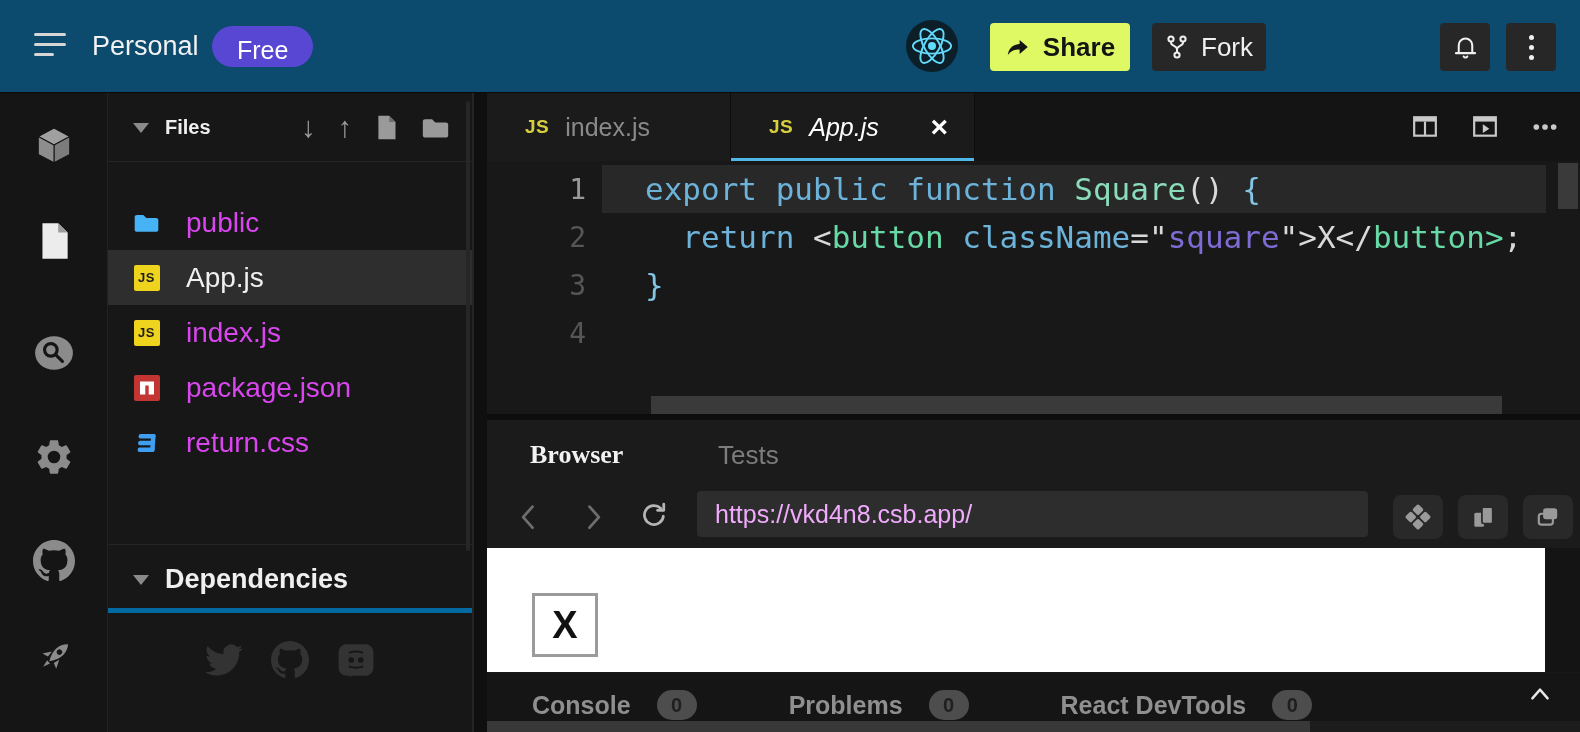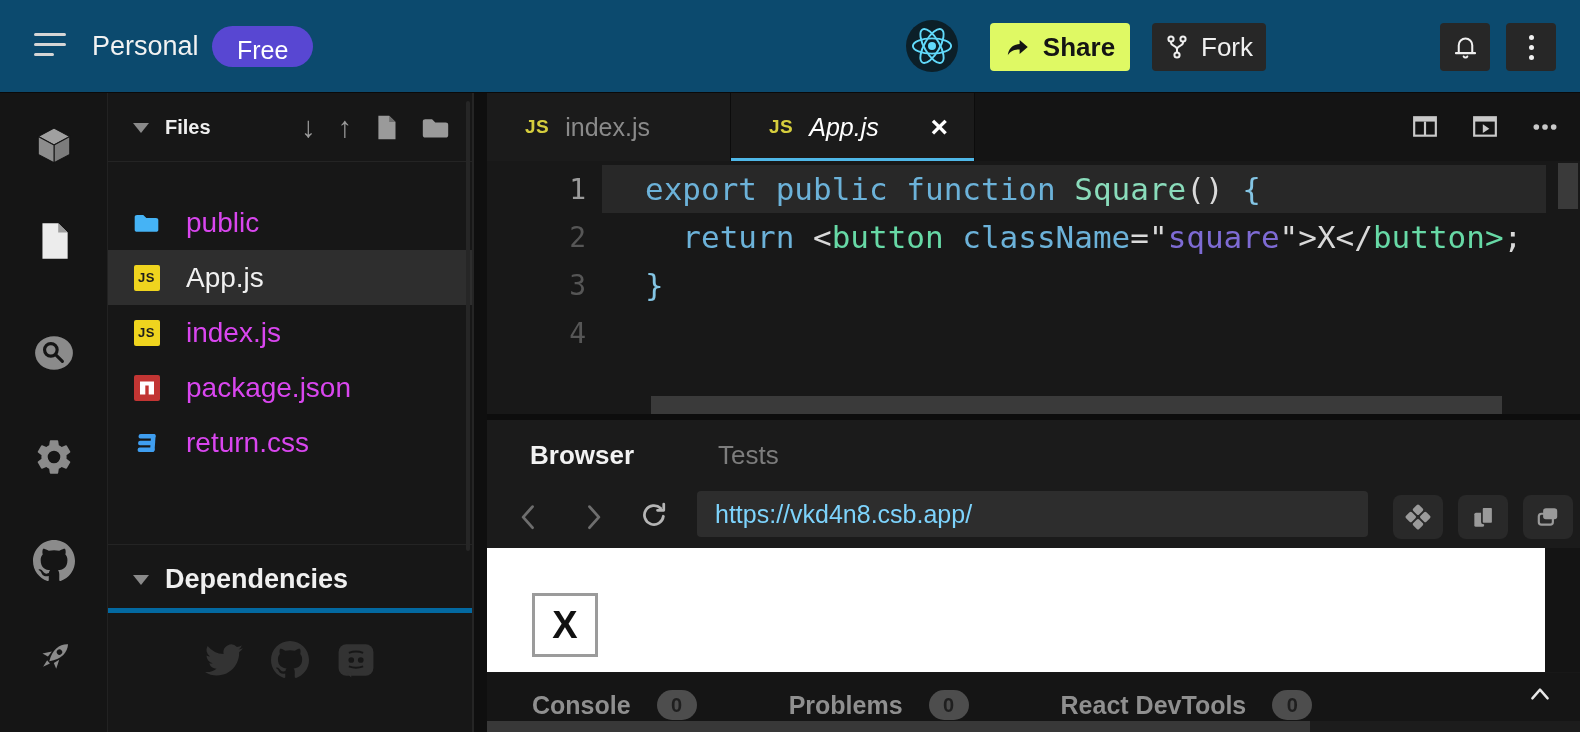--- a/index.html
+++ b/index.html
@@ -84,26 +84,26 @@
   .code-text { flex:1; height:48px; line-height:48px; font-size:31px; white-space:pre; padding-left:43px; }
   .code-line.active .code-text { background:#282828; }
   .tok-keyword { color:#6cb2d9; } .tok-function { color:#8adcbb; } .tok-tag { color:#67d9a6; }
   .tok-attr { color:#6cb2d9;text-align:right; } .tok-string { color:#7e6bd4; } .tok-plain { color:#d9d9d9; } .tok-brace { color:#84c5e4; }
   #h-scrollbar { position:absolute; left:164px; top:303px; width:851px; height:18px; background:#3a3a3a; }
   #v-scrollbar { position:absolute; left:1071px; top:70px; width:20px; height:46px; background:#3a3a3a; }
   #editor-divider { position:absolute; left:0; top:321px; width:100%; height:6px; background:#0d0d0d; }
 
   
   #browser-pane { position:absolute; left:0; top:327px; width:100%; height:128px; background:#1b1b1b; }
-  #browser-tab { position:absolute; left:43px; top:0; height:70px; line-height:70px; font-size:26px; font-weight:700; color:#f2f2f2; cursor:pointer; }
+  #browser-tab { position:absolute; left:43px; top:0; height:70px; line-height:70px; font-size:26px; font-weight:700; color:#f2f2f2; cursor:pointer;font-family:Liberation Serif, serif; }
   #tests-tab { position:absolute; left:231px; top:0; height:70px; line-height:70px; font-size:26px; color:#7d7d7d; cursor:pointer; }
   .nav-icon { position:absolute; width:28px; height:28px; top:82px; cursor:pointer; }
   #back-icon { left:28px; } #forward-icon { left:92px; } #refresh-icon { left:152px; top:80px; width:30px; height:30px; }
   #url-bar { position:absolute; left:210px; top:71px; width:671px; height:46px; background:#2d2d2d; border-radius:4px;
-    border:none; color:#7dd3fc; font-size:25px; padding:0 18px; font-family:"Liberation Sans", sans-serif; }
+    border:none; color:#f0abfc; font-size:25px; padding:0 18px; font-family:"Liberation Sans", sans-serif; }
   .url-action { position:absolute; top:75px; width:50px; height:44px; background:#292929; border-radius:8px;
     display:flex; align-items:center; justify-content:center; cursor:pointer; }
   #action-navigator { left:906px; } #action-responsive { left:971px; } #action-window { left:1036px; }
 
   
   #preview { position:absolute; left:0; top:455px; width:1058px; height:124px; background:#ffffff; }
   #preview-side { position:absolute; left:1058px; top:455px; width:35px; height:124px; background:#141414; }
   #square-btn { position:absolute; left:45px; top:45px; width:66px; height:64px; background:#fff;
     border:3px solid #9b9b9b; font-size:38px; font-weight:700; color:#111; display:flex;
     align-items:center; justify-content:center; cursor:pointer; font-family:"Liberation Sans", sans-serif; }

